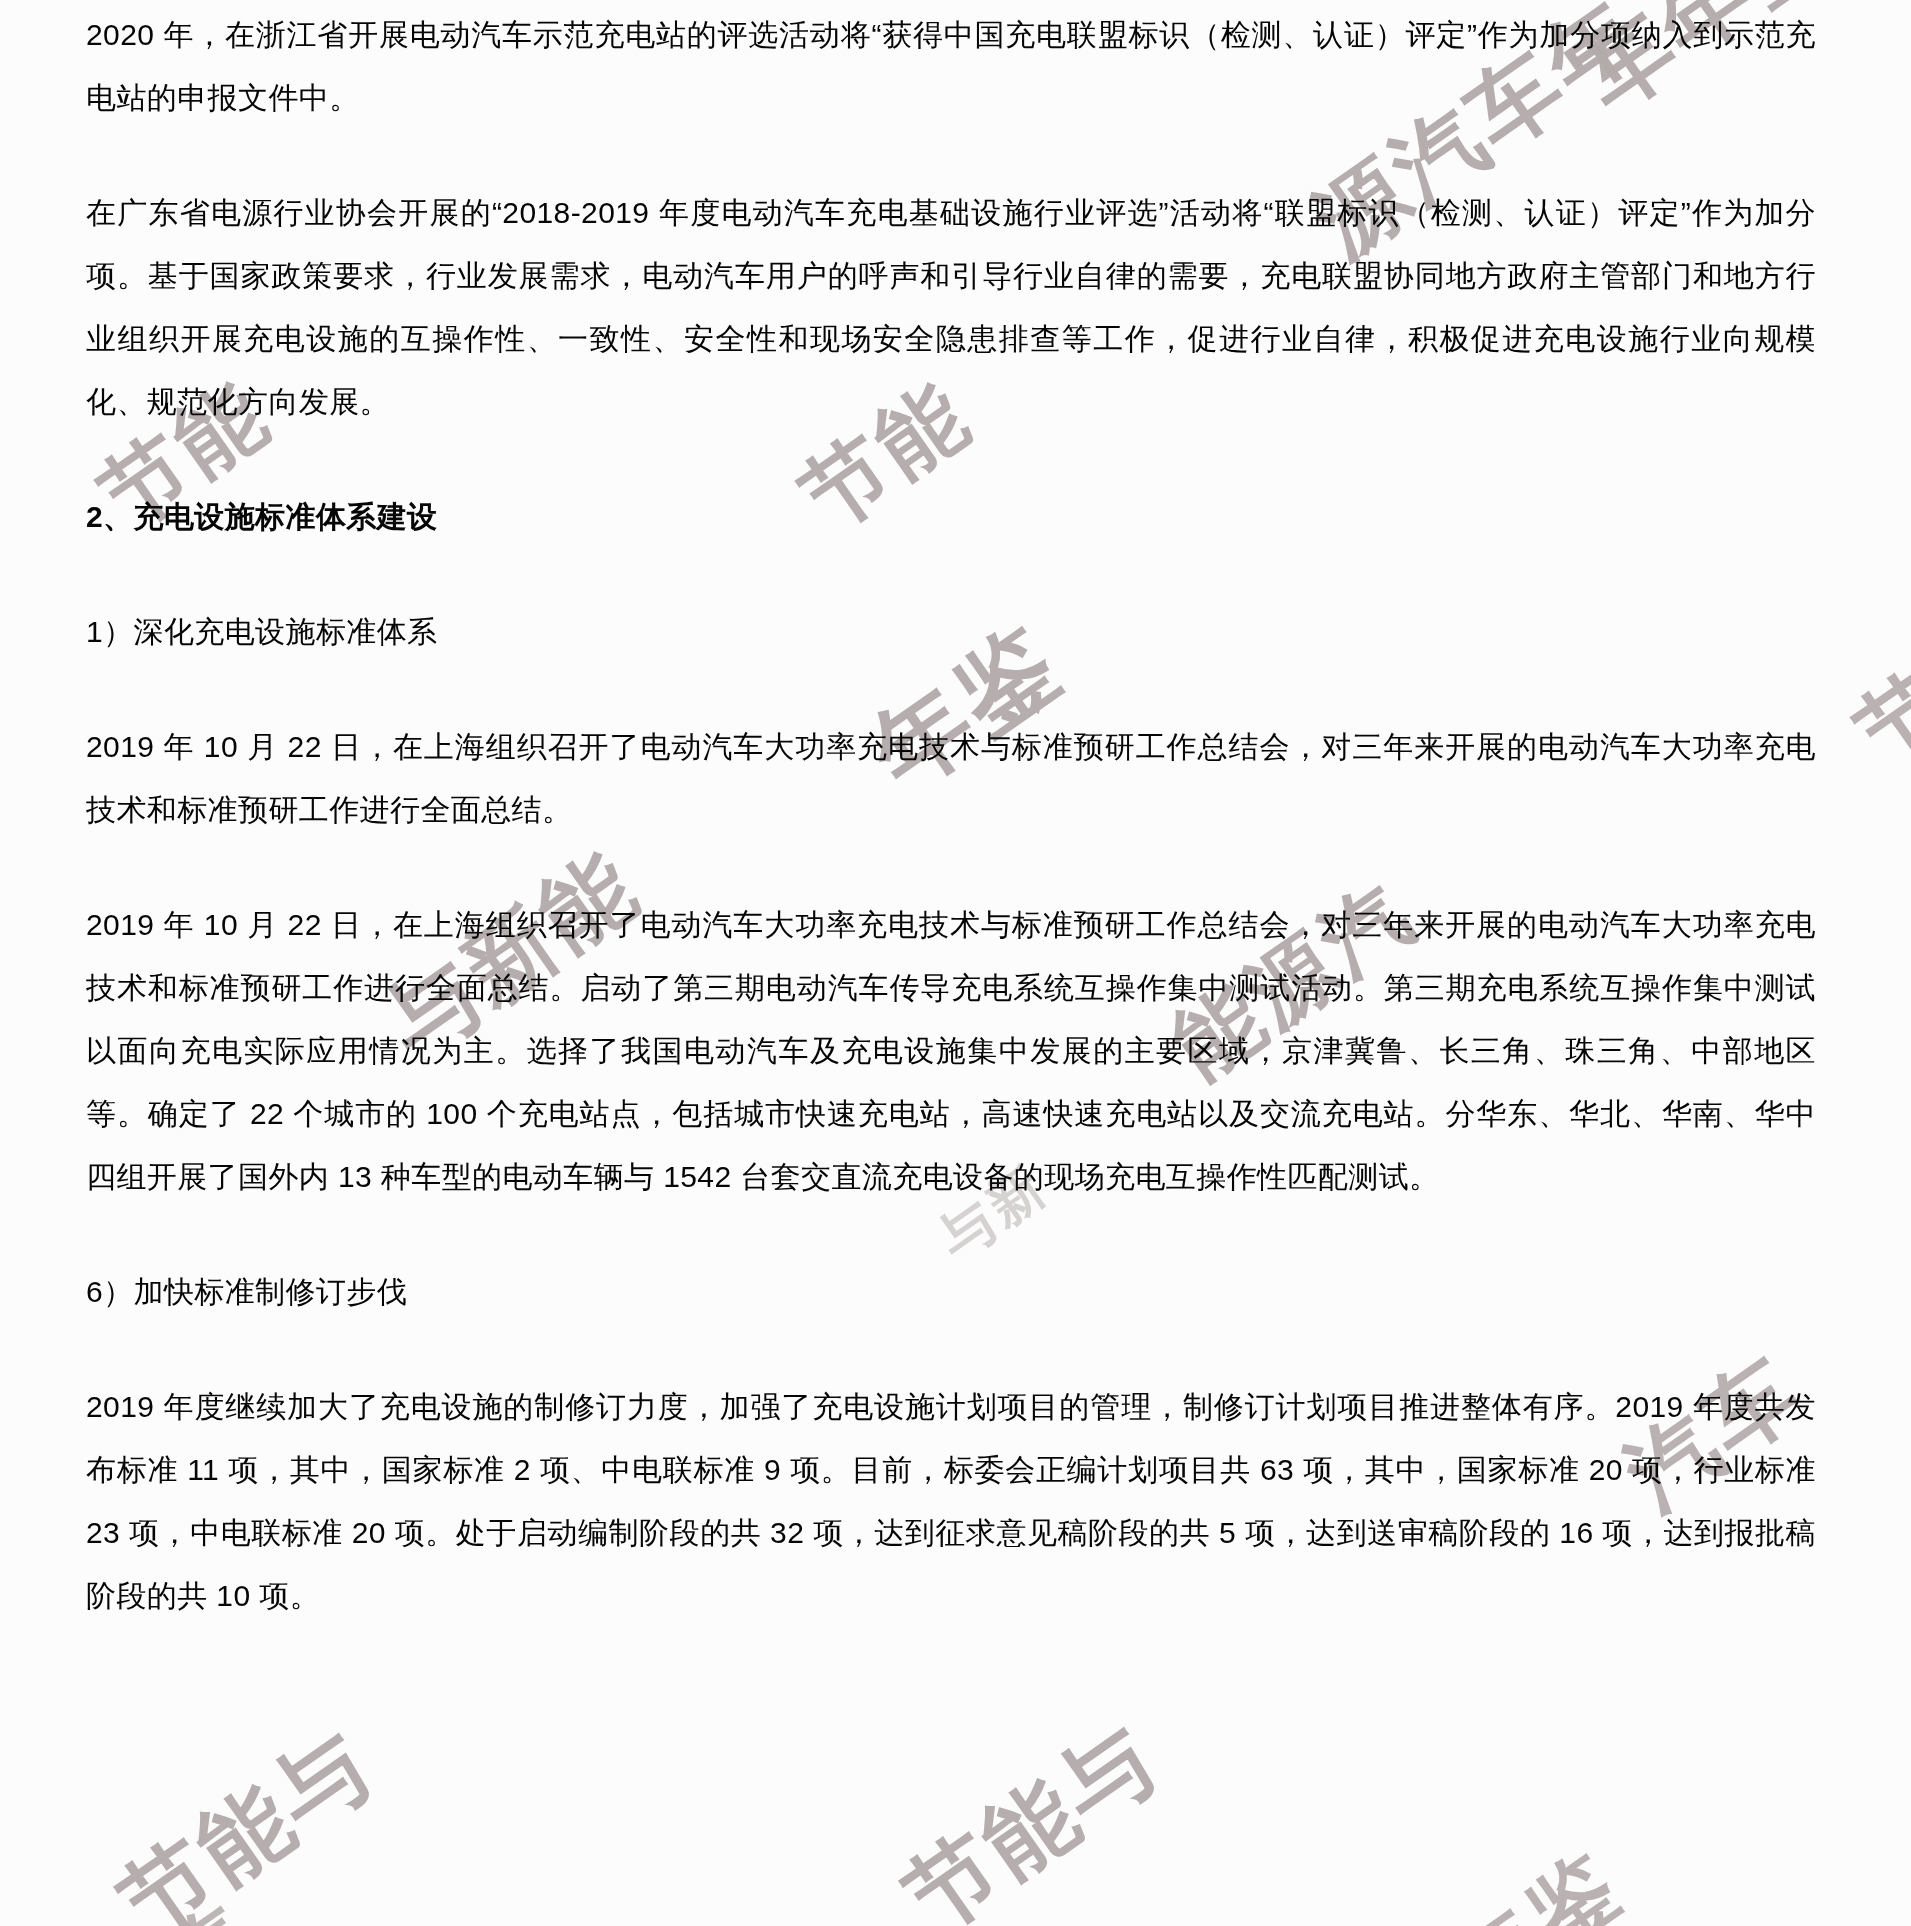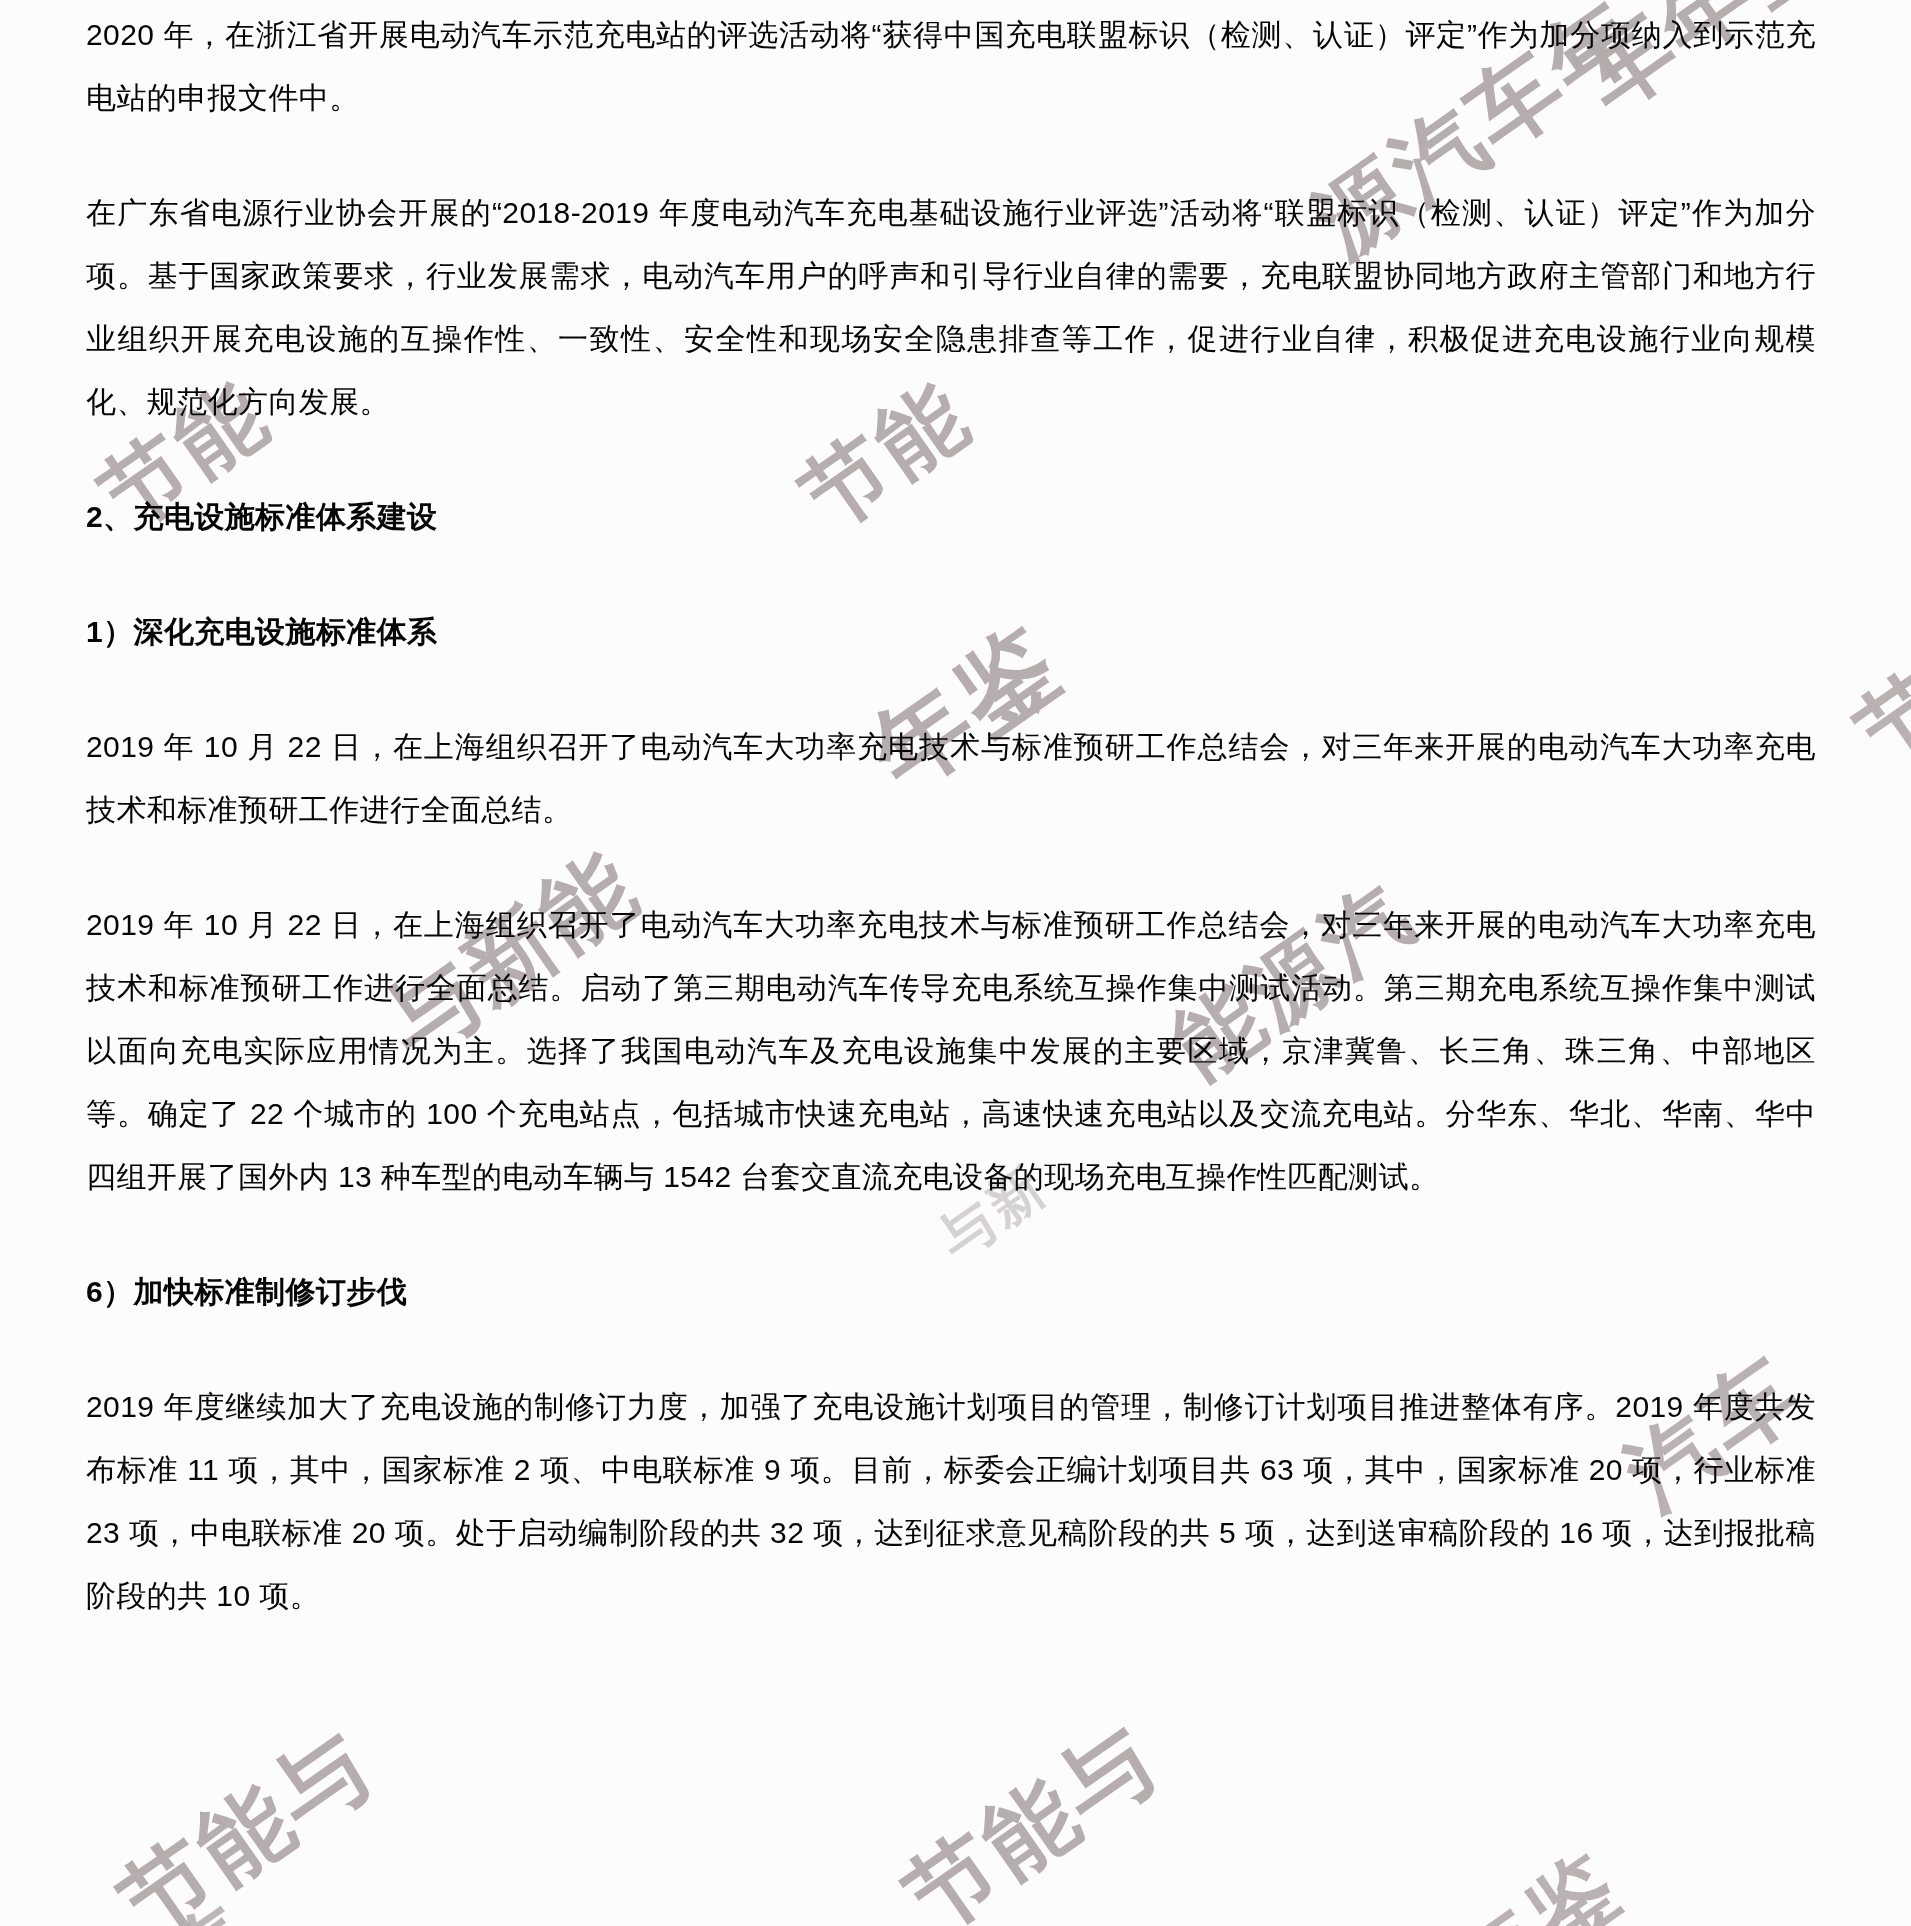--- a/index.html
+++ b/index.html
@@ -39,21 +39,21 @@
     font-size: 30px;
     line-height: 63px;
     letter-spacing: 0.4px;
     text-align: justify;
     text-justify: inter-ideograph;
   }
   .content p {
     margin: 0 0 52px 0;
   }
   .content p.heading { font-weight: bold; }
-  .content p.subheading { font-weight: bold; }
+  .content p.subheading { font-weight: normal; }
 </style>
 </head>
 <body>
 
 <div class="page">
 
   <div class="watermark-layer">
       <span class="watermark-fragment" style="left: 1479px; top: 127px; font-size: 89px; opacity: 0.95; color: rgb(179, 170, 170);">源汽车年</span>
       <span class="watermark-fragment" style="left: 1707px; top: 7.7px; font-size: 89px; opacity: 0.95; color: rgb(179, 170, 170);">车年鉴</span>
       <span class="watermark-fragment" style="left: 185px; top: 455px; font-size: 85px; opacity: 0.95; color: rgb(179, 170, 170);">节能</span>

